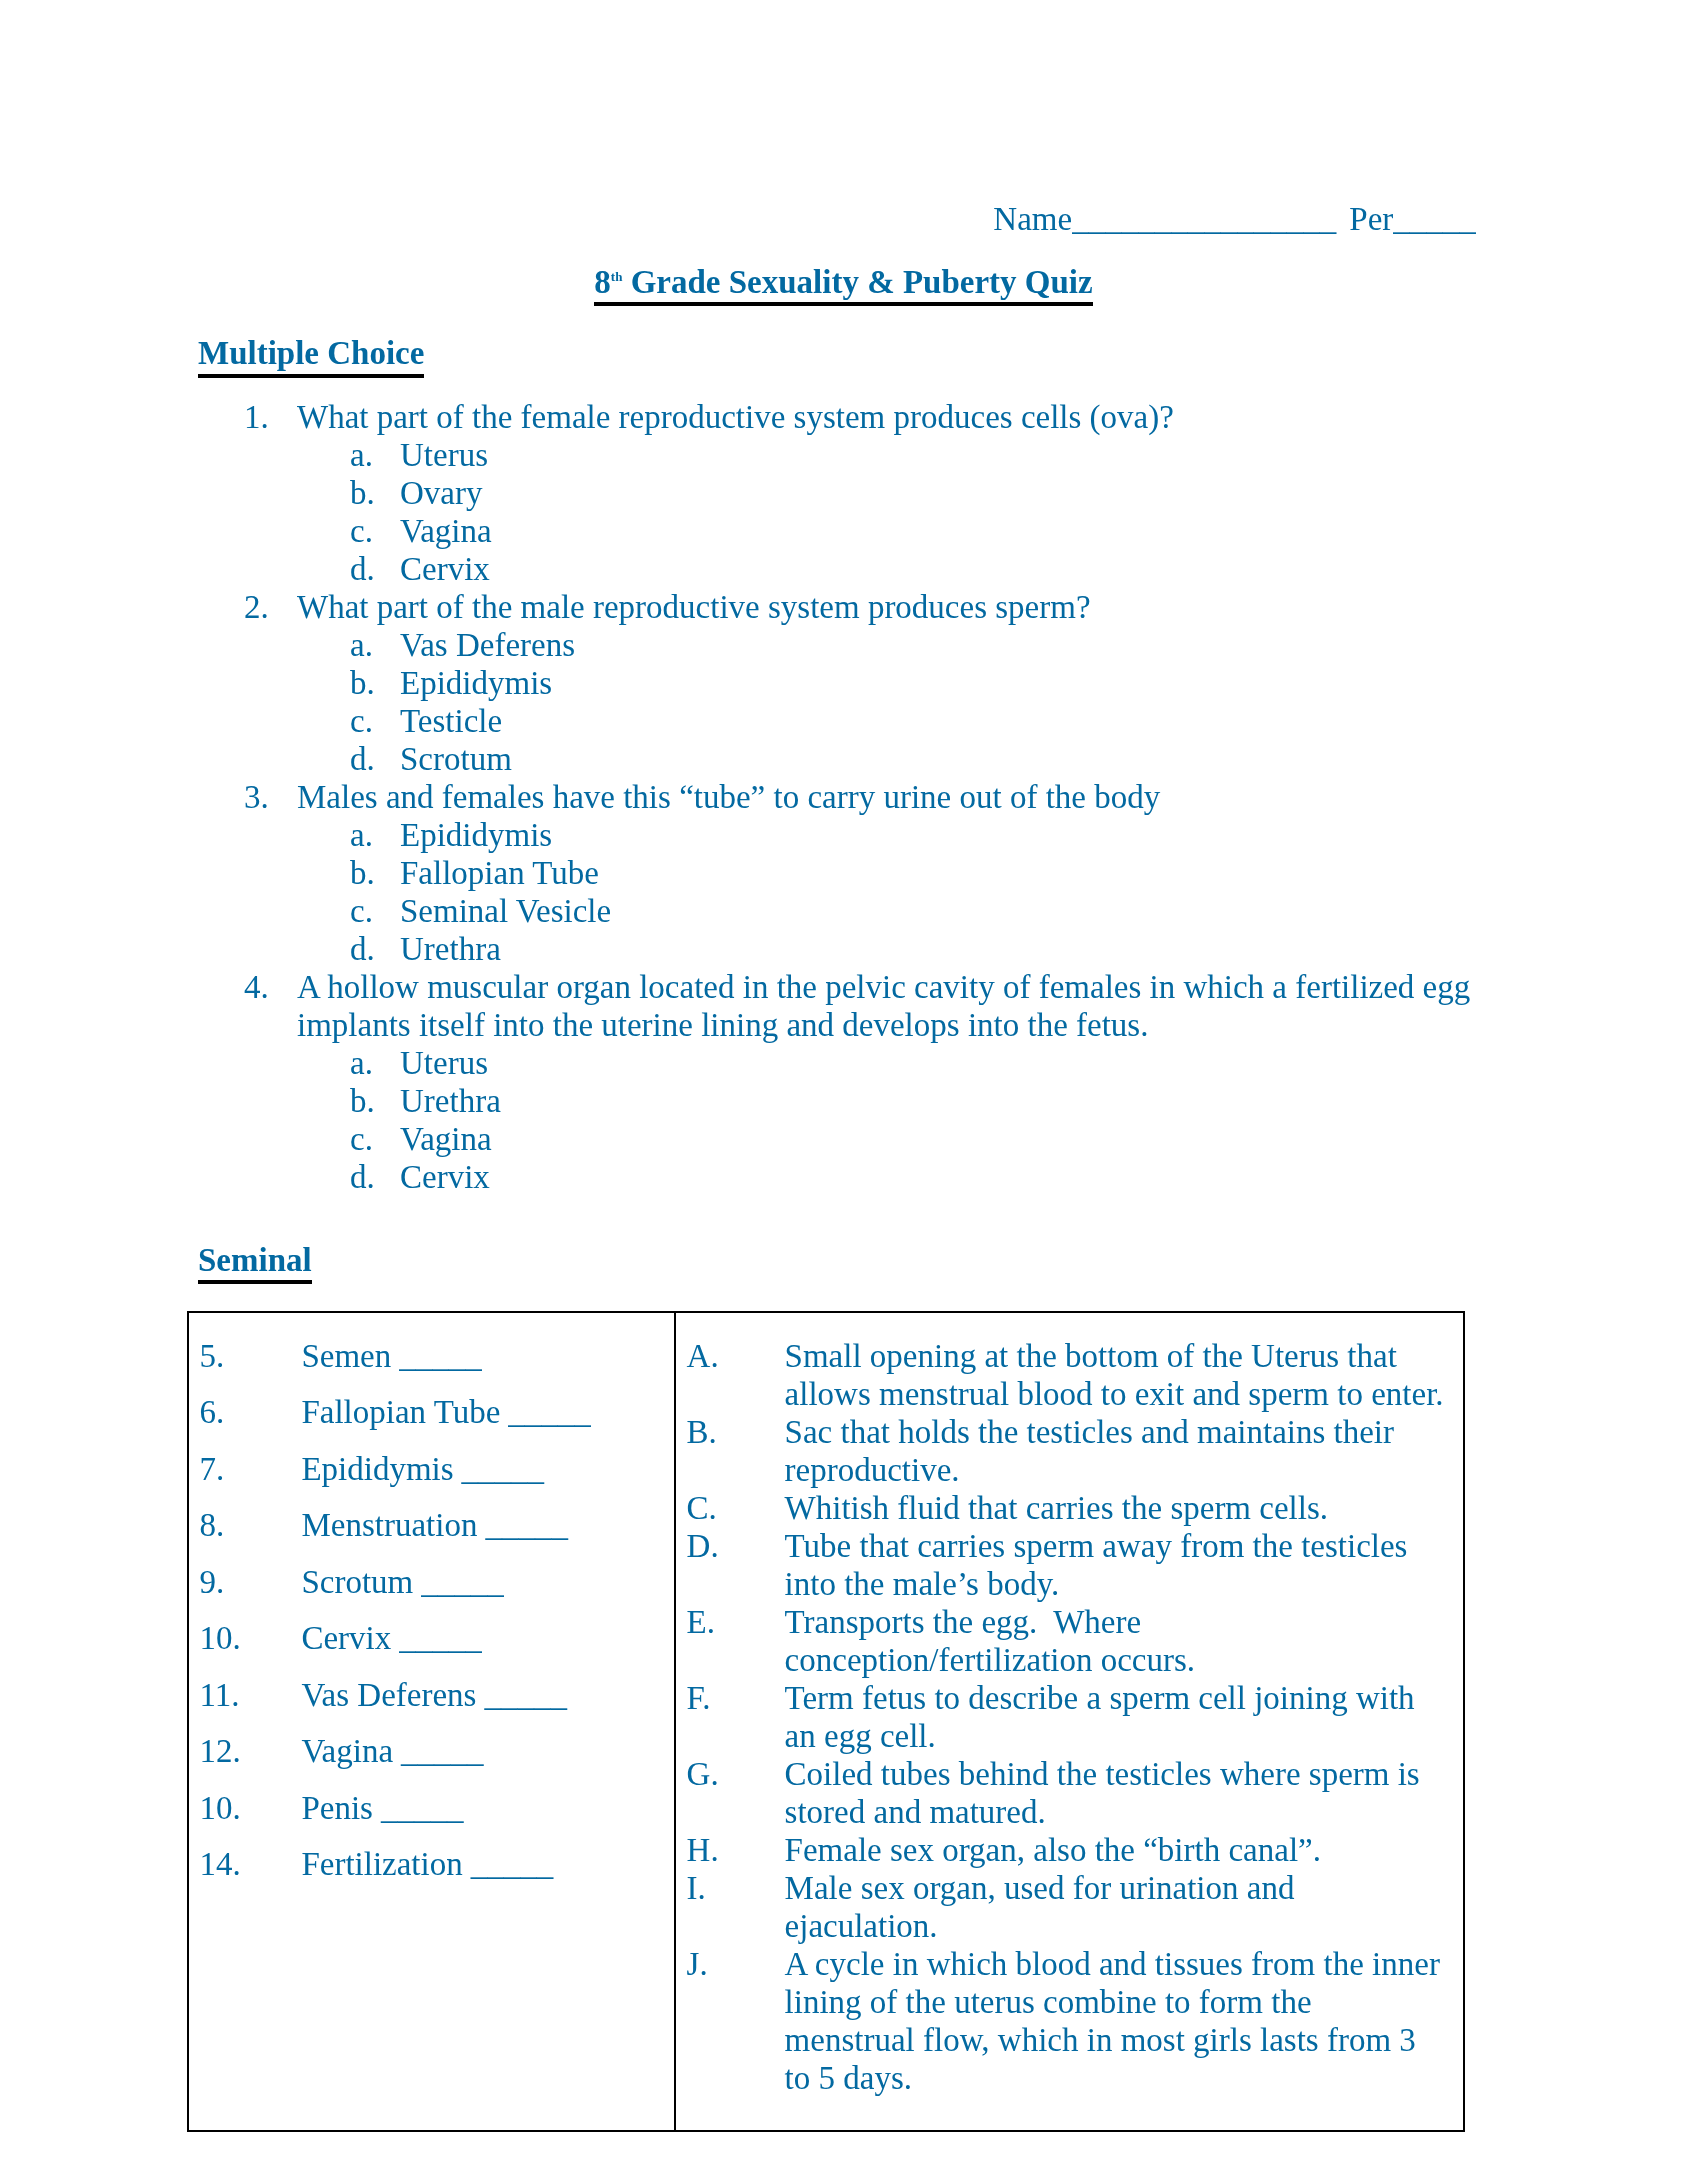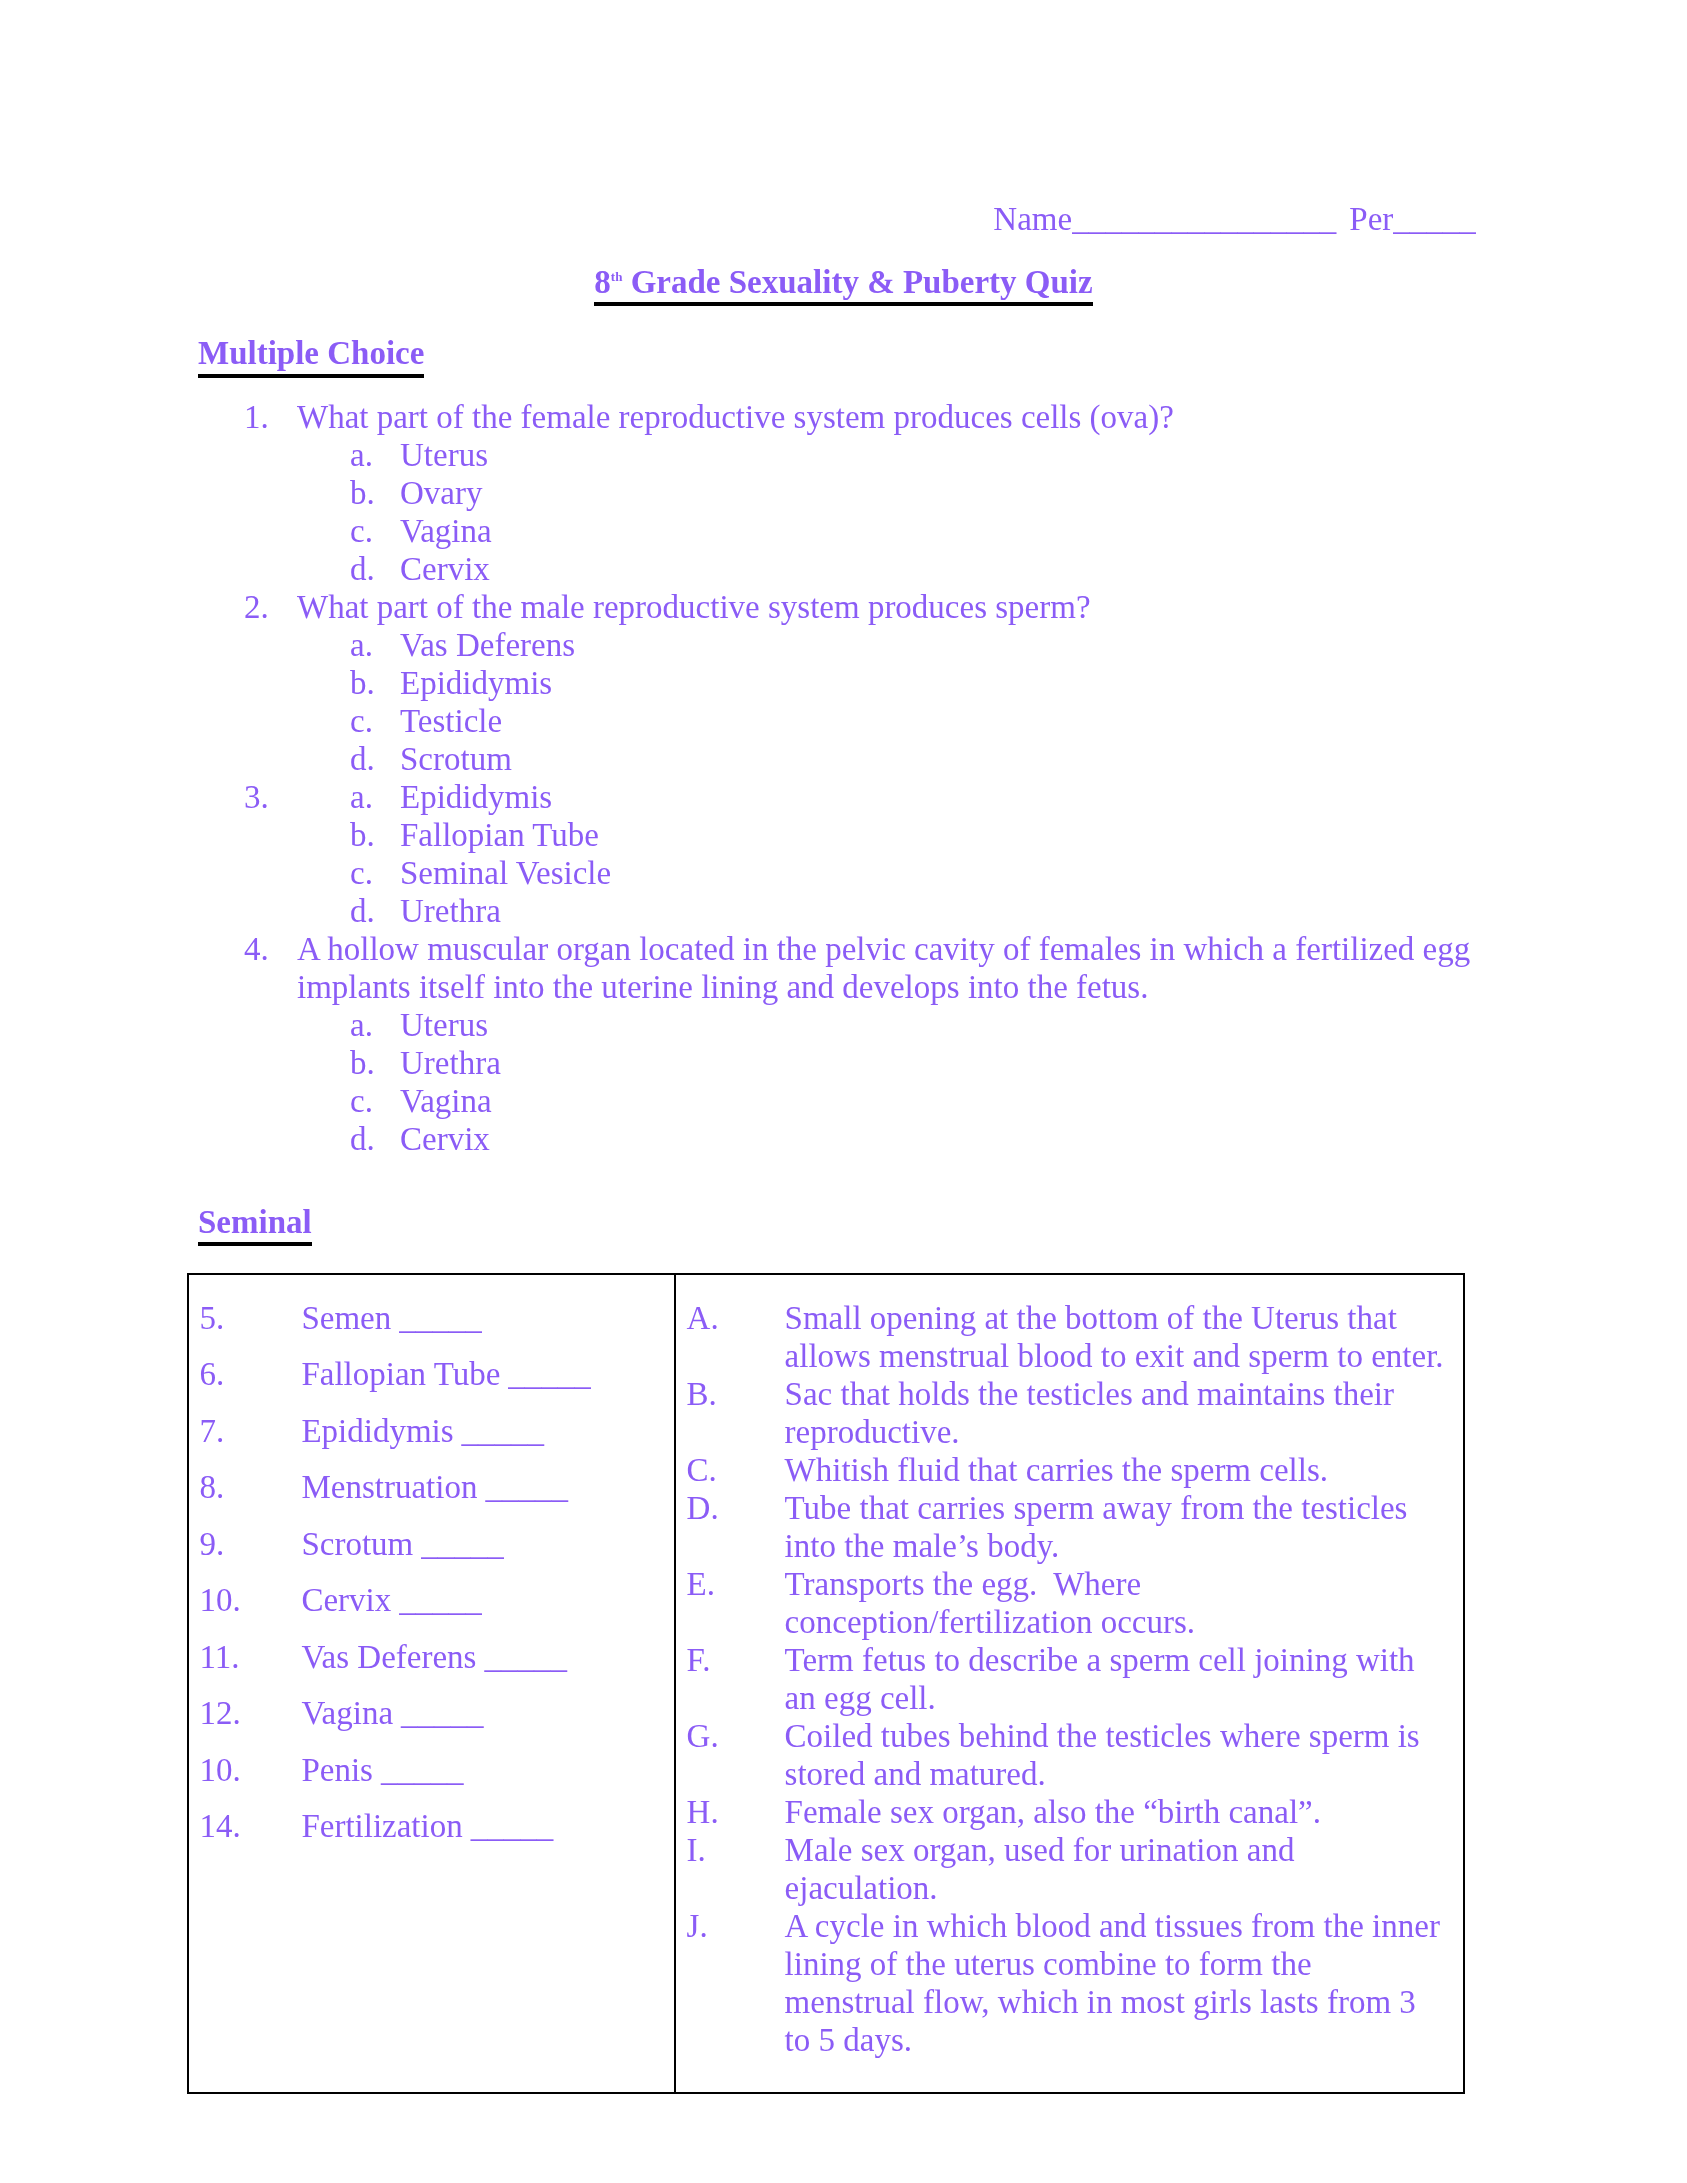--- a/index.html
+++ b/index.html
@@ -3,21 +3,21 @@
 <meta charset="utf-8">
 <style>
   html, body { margin: 0; padding: 0; background: #ffffff; }
   body { width: 1687px; height: 2183px; }
   .page {
     position: relative;
     width: 1687px;
     height: 2183px;
     box-sizing: border-box;
     background: #ffffff;
-    color: #8b5cf6;
+    color: #0369a1;
     font-family: "Liberation Serif", "DejaVu Serif", serif;
     font-size: 33px;
     line-height: 38px;
     padding: 200px 198px 0 198px;
   }
   
   .name-line { text-align: right; padding-right: 13.2px; white-space: nowrap; }
   .per-label { margin-left: 13.2px; }
   .title { margin: 25px 0 0 0; text-align: center; font-size: 33px; font-weight: bold; }
   .u { display: inline-block; border-bottom: 4px solid #000; padding-bottom: 1.3px; }
@@ -111,20 +111,21 @@
 
   <div class="opt">
     <span class="onum">d.</span>
     <span>Scrotum</span>
   </div>
 </div>
   </li>
 
   <li class="q">
     <span class="qnum">3.</span>
+    <span>Males and females have this “tube” to carry urine out of the body</span>
     <div>
   <div class="opt">
     <span class="onum">a.</span>
     <span>Epididymis</span>
   </div>
 
   <div class="opt">
     <span class="onum">b.</span>
     <span>Fallopian Tube</span>
   </div>

